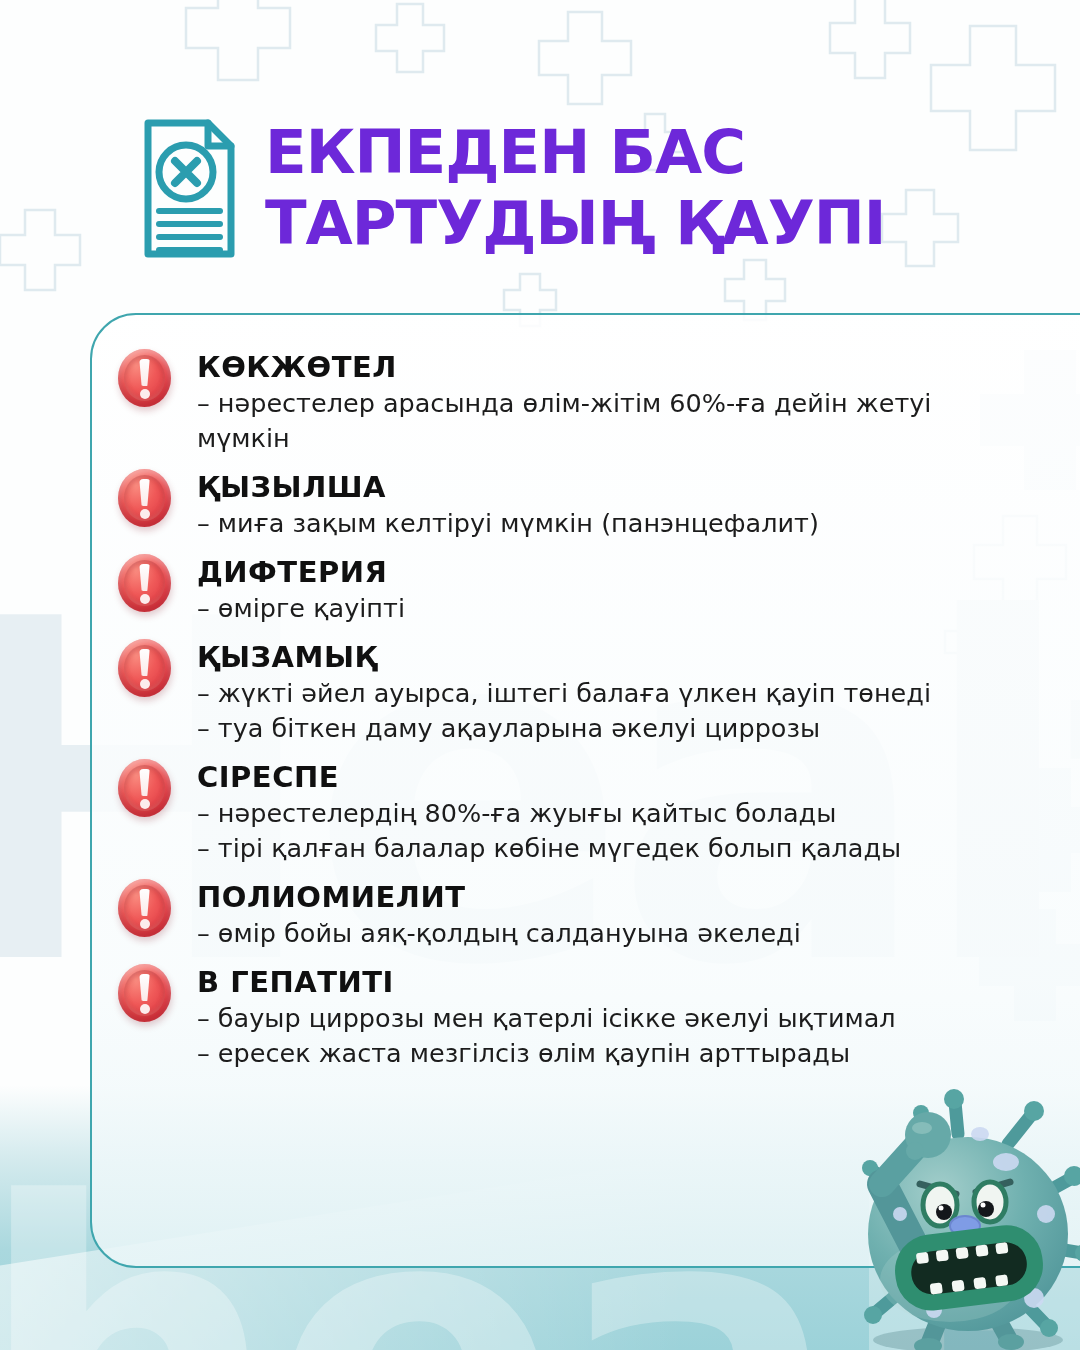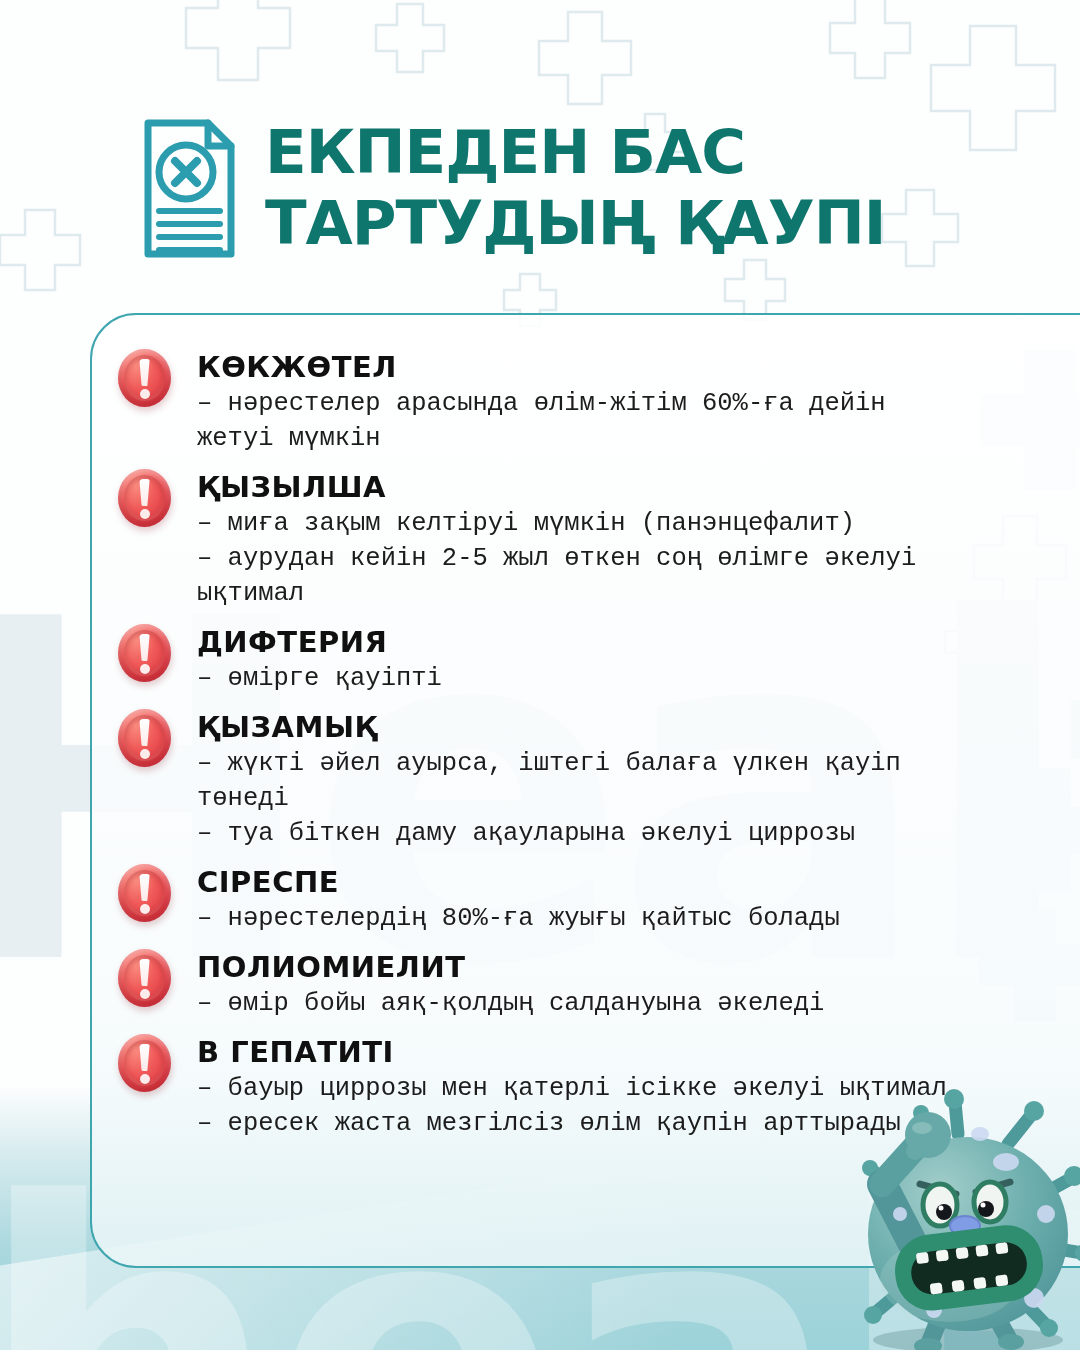--- a/index.html
+++ b/index.html
@@ -15,31 +15,31 @@
   .bottom-sweep{position:absolute;left:-140px;top:1170px;width:1500px;height:190px;z-index:2;
     background:linear-gradient(100deg, rgba(255,255,255,.55) 10%, rgba(255,255,255,0) 55%);
     transform:rotate(-9deg);}
   .watermark-bottom{position:absolute;left:-25px;top:1148px;z-index:3;
     font-weight:bold;font-size:430px;letter-spacing:-10px;color:rgba(255,255,255,.30);line-height:1;white-space:nowrap;}
 
   
   .header{position:absolute;left:128px;top:116px;z-index:5;display:flex;align-items:flex-start;}
   .title-icon{width:115px;height:145px;flex:0 0 auto;}
   .page-title{margin-left:22px;font-weight:bold;font-size:61px;line-height:71px;
-    letter-spacing:-1px;color:#0f766e;}
+    letter-spacing:-1px;color:#6d28d9;}
 
   
   .card{position:absolute;left:90px;top:313px;width:1064px;height:955px;z-index:4;
     box-sizing:border-box;border:2px solid #3fa6ae;border-radius:46px;
     background:linear-gradient(to bottom, rgba(255,255,255,.88) 0%, rgba(248,252,253,.85) 70%, rgba(234,246,248,.85) 100%);
     padding:34px 20px 0 26px;}
   .item{display:flex;align-items:flex-start;margin-bottom:13px;}
   .item-text{margin-left:26px;width:778px;}
   .item-title{font-weight:bold;font-size:29px;line-height:37px;color:#101010;letter-spacing:.5px;}
-  .item-point{font-size:25.5px;line-height:35px;color:#1c1c1c;font-family:Liberation Mono, monospace;}
+  .item-point{font-size:25.5px;line-height:35px;color:#1c1c1c;}
 
   
   .warn-icon{position:relative;width:53px;height:58px;flex:0 0 auto;border-radius:50%;
     background:radial-gradient(ellipse at 34% 28%, #fa8c80 0%, #f05a59 40%, #df3a44 78%, #cf3340 100%);
     box-shadow:inset 0 -7px 9px rgba(145,12,25,.40), inset 0 4px 6px rgba(255,255,255,.45),
       1px 4px 7px rgba(130,25,35,.22);}
   .warn-icon::before{content:"";position:absolute;inset:6px;border-radius:50%;
     box-shadow:inset 0 2px 6px rgba(120,0,12,.30), inset 0 -2px 4px rgba(255,170,160,.35);}
   .warn-bar{position:absolute;left:50%;top:10px;transform:translateX(-50%);
     width:13px;height:27px;background:linear-gradient(#ffffff,#fbe9e9);
@@ -108,21 +108,20 @@
         </div>
       </div>
       <div class="item">
         <div class="warn-icon">
           <span class="warn-bar"></span>
           <span class="warn-dot"></span>
         </div>
         <div class="item-text">
           <div class="item-title">ҚЫЗЫЛША</div>
           <div class="item-point">– миға зақым келтіруі мүмкін (панэнцефалит)</div>
-          <div class="item-point">– аурудан кейін 2-5 жыл өткен соң өлімге әкелуі ықтимал</div>
         </div>
       </div>
       <div class="item">
         <div class="warn-icon">
           <span class="warn-bar"></span>
           <span class="warn-dot"></span>
         </div>
         <div class="item-text">
           <div class="item-title">ДИФТЕРИЯ</div>
           <div class="item-point">– өмірге қауіпті</div>
@@ -140,20 +139,21 @@
         </div>
       </div>
       <div class="item">
         <div class="warn-icon">
           <span class="warn-bar"></span>
           <span class="warn-dot"></span>
         </div>
         <div class="item-text">
           <div class="item-title">СІРЕСПЕ</div>
           <div class="item-point">– нәрестелердің 80%-ға жуығы қайтыс болады</div>
+          <div class="item-point">– тірі қалған балалар көбіне мүгедек болып қалады</div>
         </div>
       </div>
       <div class="item">
         <div class="warn-icon">
           <span class="warn-bar"></span>
           <span class="warn-dot"></span>
         </div>
         <div class="item-text">
           <div class="item-title">ПОЛИОМИЕЛИТ</div>
           <div class="item-point">– өмір бойы аяқ-қолдың салдануына әкеледі</div>

